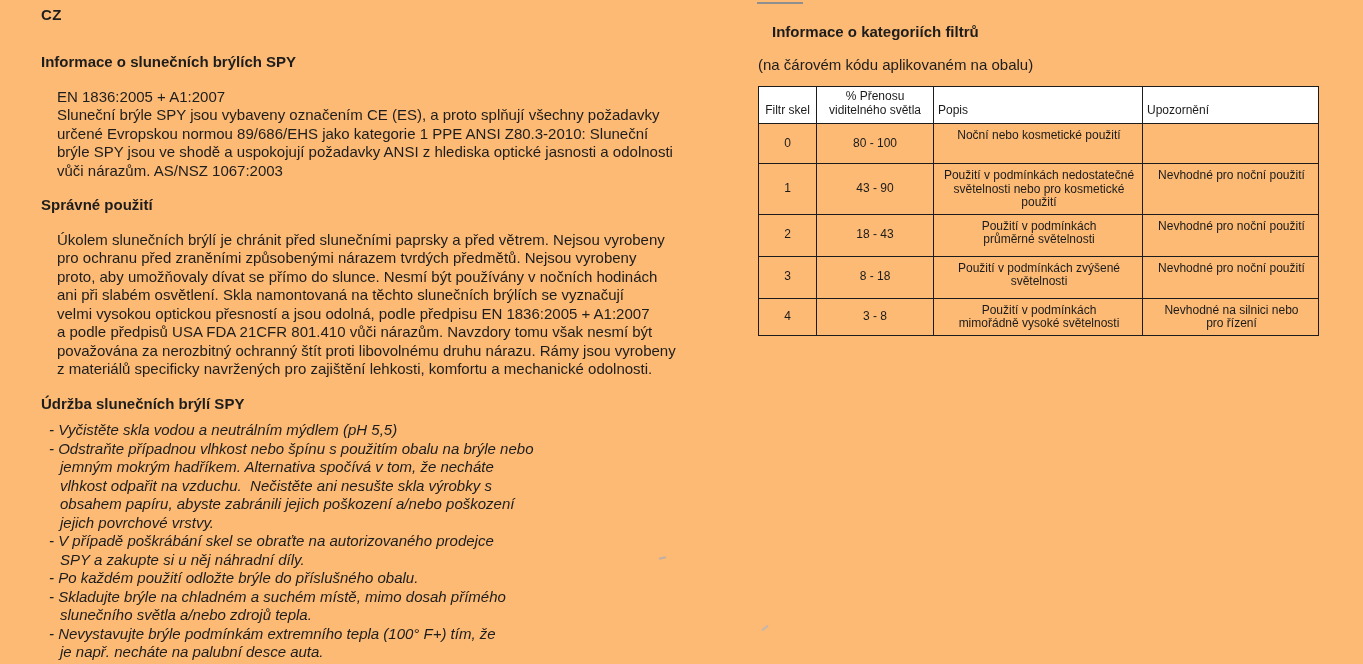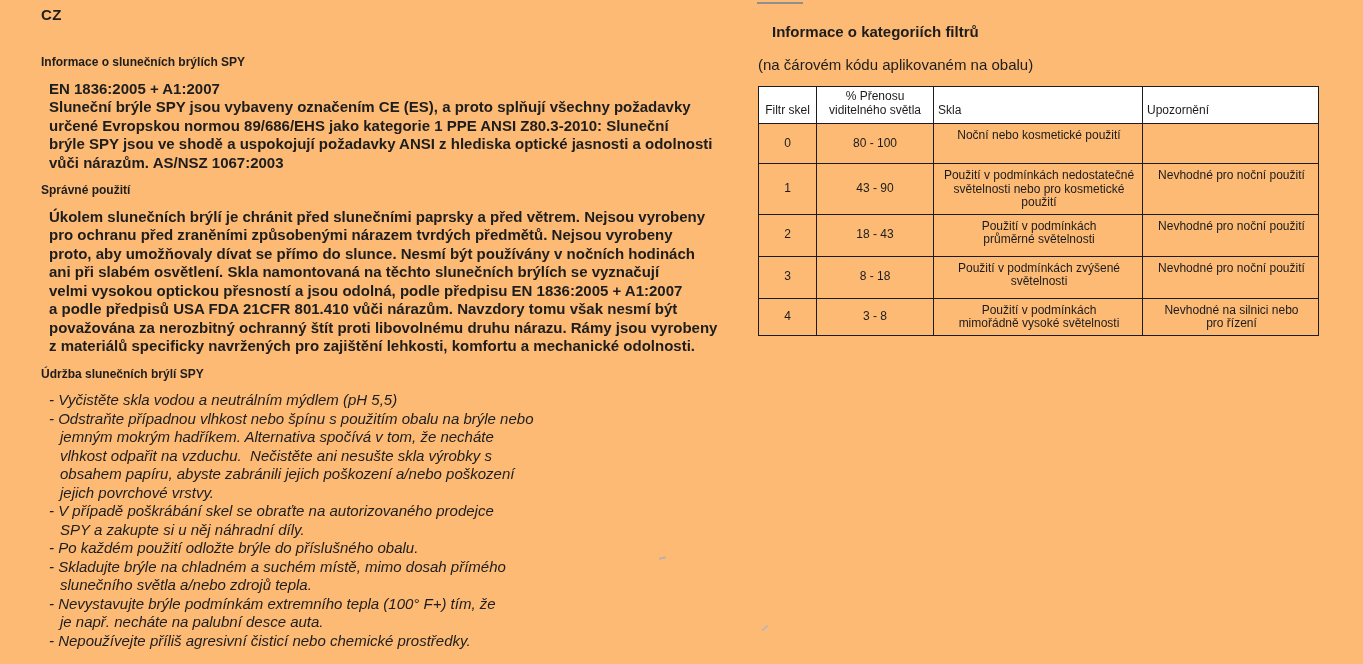--- a/index.html
+++ b/index.html
@@ -30,27 +30,26 @@
     left: 41px;
     top: 53px;
     width: 715px;
     font-size: 15px;
     line-height: 18.5px;
   }
   .section + .section { margin-top: 9px; }
   .section-heading {
     font-weight: bold;
     margin: 0;
-    font-size: 12px;
+    font-size: 15px;
     line-height: 18.5px;
   }
   .section-body {
-    margin: 8px;
+    margin: 16px;
     white-space: pre;
-    font-weight: bold;
   }
   .bullet-list {
     margin: 8px;
     padding: 0;
     list-style: none;
     font-style: italic;
   }
   .bullet-list li {
     margin: 0;
     padding-left: 11px;
@@ -189,21 +188,21 @@
         <col style="width:58px">
         <col style="width:117px">
         <col style="width:209px">
         <col style="width:176px">
       </colgroup>
       <thead>
         <tr class="row-h">
           <th class="h-filtr">Filtr skel</th>
           <th class="h-prenos">% Přenosu
 viditelného světla</th>
-          <th class="h-popis">Skla</th>
+          <th class="h-popis">Popis</th>
           <th class="h-upozorneni">Upozornění</th>
         </tr>
       </thead>
       <tbody>
         <tr class="row-0">
           <td class="c-num">0</td>
           <td class="c-num">80 - 100</td>
           <td class="c-text">Noční nebo kosmetické použití</td>
           <td class="c-text"></td>
         </tr>

